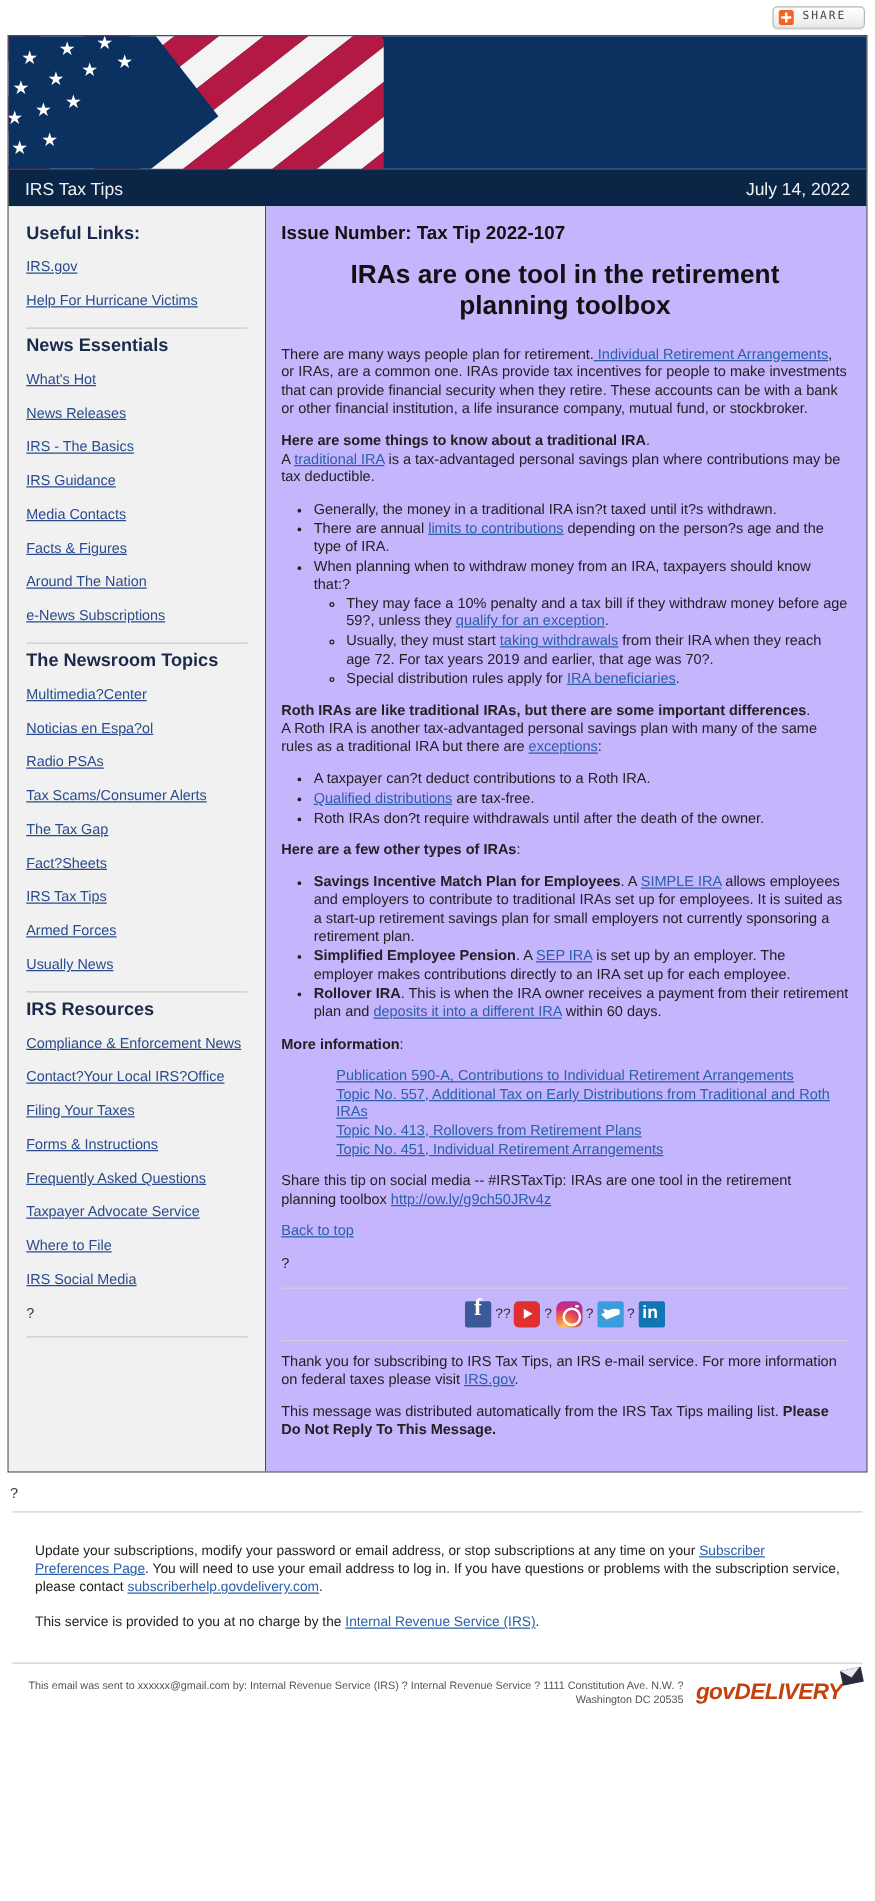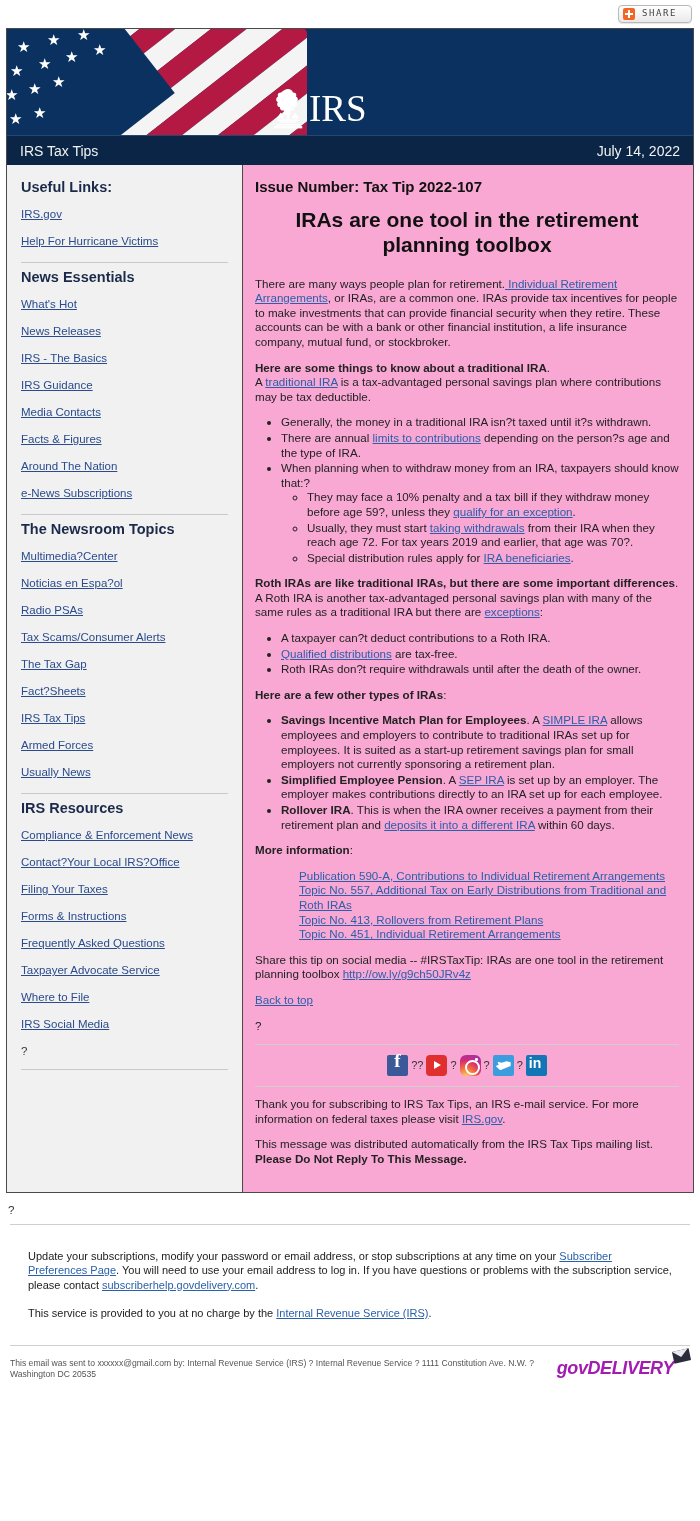--- a/index.html
+++ b/index.html
@@ -118,21 +118,21 @@
     padding: 0 13px;
     border-top: 1px solid #26476d;
   }
   .titlestrip .left  { color: #f2f2f2; font-size: 14px; }
   .titlestrip .right { color: #f2f2f2; font-size: 14px; }
 
   
   .cols { display: flex; align-items: stretch; }
 
   .sidebar {
-    width: 236px;
+    width: 206px;
     flex: none;
     background: #f1f1f1;
     border-right: 1px solid #4a4a4a;
     padding: 12px 14px 18px 14px;
   }
   .sb-head {
     color: #1b2a4a;
     font-size: 14.5px;
     font-weight: bold;
     margin: 6px 0 13px 0;
@@ -148,21 +148,21 @@
   }
   .sb-q { color: #333; font-size: 11.5px; margin-bottom: 12px; }
   .sb-rule {
     border: 0; border-top: 1px solid #c9c9c9;
     margin: 4px 0 6px 0;
   }
 
   
   .main {
     flex: 1;
-    background: #f9a8d4;
+    background: #c4b5fd;
     padding: 12px 14px 14px 12px;
     color: #222;
     font-size: 11.6px;
     line-height: 14.6px;
   }
   .issue {
     font-size: 15px;
     font-weight: bold;
     color: #111;
     margin: 3px 0 12px 0;
@@ -253,33 +253,34 @@
     align-items: flex-start;
     justify-content: space-between;
     padding: 10px 10px 14px 10px;
     gap: 10px;
   }
   .legal-text {
     font-size: 8.6px;
     line-height: 11.5px;
     color: #555;
     max-width: 560px;
+    text-align: right;
   }
   .gd-logo {
     position: relative;
     flex: none;
     padding-right: 16px;
   }
   .gd-word {
     font-family: "Liberation Sans", sans-serif;
     font-weight: bold;
     font-style: italic;
     font-size: 18px;
     letter-spacing: -0.4px;
-    color: #a21caf;
+    color: #c2410c;
   }
   .gd-env {
     position: absolute; right: 0; top: -8px;
     width: 17px; height: 12px;
     background: #2b2b3c;
     transform: rotate(-12deg);
   }
   .gd-env::after {
     content: ""; position: absolute; left: 0; top: 0;
     border-left: 8.5px solid transparent;
@@ -328,34 +329,20 @@
         <span style="left:58px;top:20px">★</span>
         <span style="left:86px;top:13px">★</span>
         <span style="left:-2px;top:58px">★</span>
         <span style="left:21px;top:52px">★</span>
         <span style="left:45px;top:45px">★</span>
         <span style="left:2px;top:82px">★</span>
         <span style="left:26px;top:76px">★</span>
       </div>
     </div>
 
-    <div class="irs-logo">
-      <svg class="irs-seal" viewBox="0 0 40 46">
-        <g fill="#ffffff">
-          <path d="M20 2c2.6 0 4.6 1.6 5.2 3.6.9-.2 2.1.1 2.8.9.9 1 .9 2.4.4 3.3 1.2.5 2 1.8 2 3.2 0 1.3-.7 2.4-1.7 3 .7.9.9 2.2.4 3.3-.5 1-1.5 1.6-2.5 1.7.2 1.1-.2 2.3-1.1 3-.9.7-2 .8-3 .4v5.2h-6.9v-5.2c-1 .4-2.2.3-3-.4-.9-.7-1.3-1.9-1.1-3-1.1-.1-2.1-.7-2.6-1.7-.5-1.1-.3-2.4.4-3.3-1-.6-1.7-1.7-1.7-3 0-1.4.8-2.7 2-3.2-.5-.9-.5-2.3.4-3.3.7-.8 1.9-1.1 2.8-.9C15.4 3.6 17.4 2 20 2z"></path>
-          <rect x="18.6" y="24" width="2.8" height="10"></rect>
-          <path d="M9 34h22v1.6H9z"></path>
-          <path d="M11 36.2h18v1.4H11z"></path>
-          <path d="M7.2 38.8h25.6v1.6H7.2z"></path>
-          <path d="M5 41h30v2.4H5z"></path>
-          <path d="M12.4 26.6l-4.2 6.2h8.4zM27.6 26.6l-4.2 6.2h8.4z"></path>
-        </g>
-      </svg>
-      <span class="irs-word">IRS</span>
-    </div>
   </div>
 
   <div class="titlestrip">
     <span class="left">IRS Tax Tips</span>
     <span class="right">July 14, 2022</span>
   </div>
 
   <div class="cols">
 
     <div class="sidebar">

